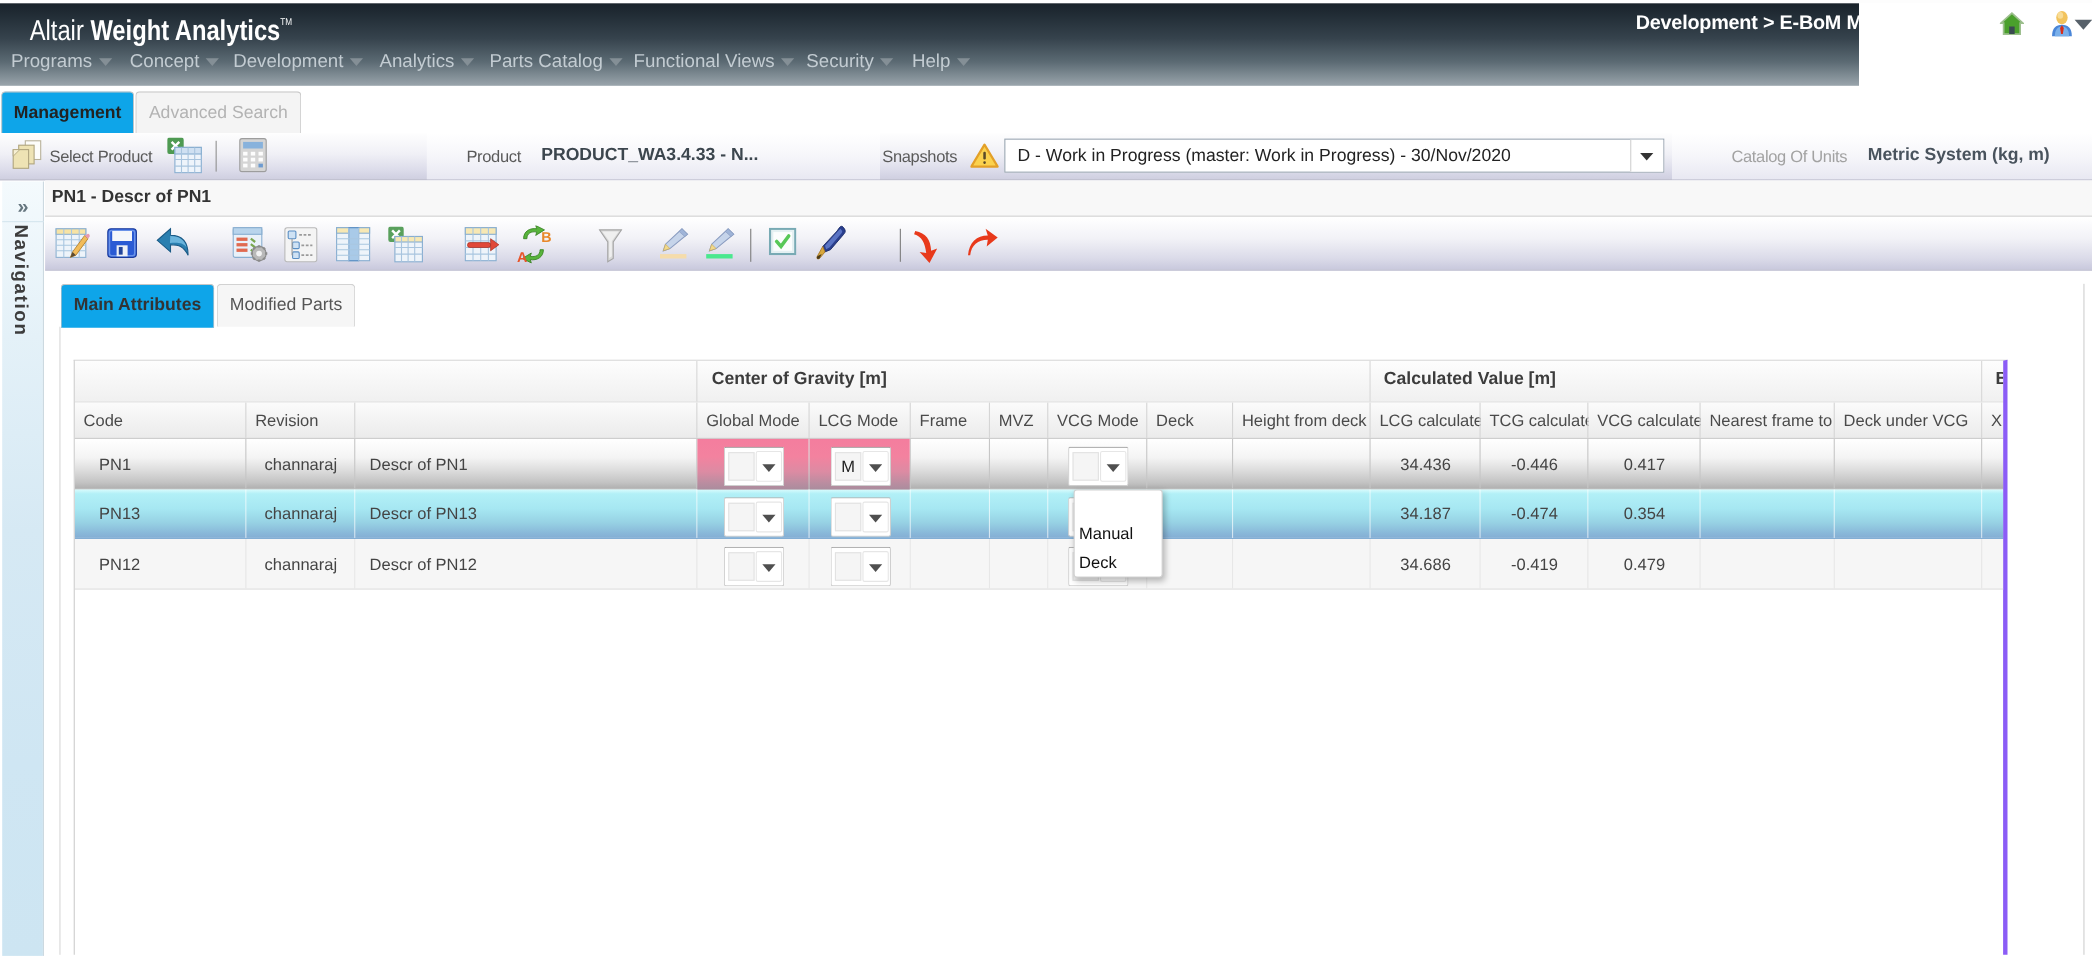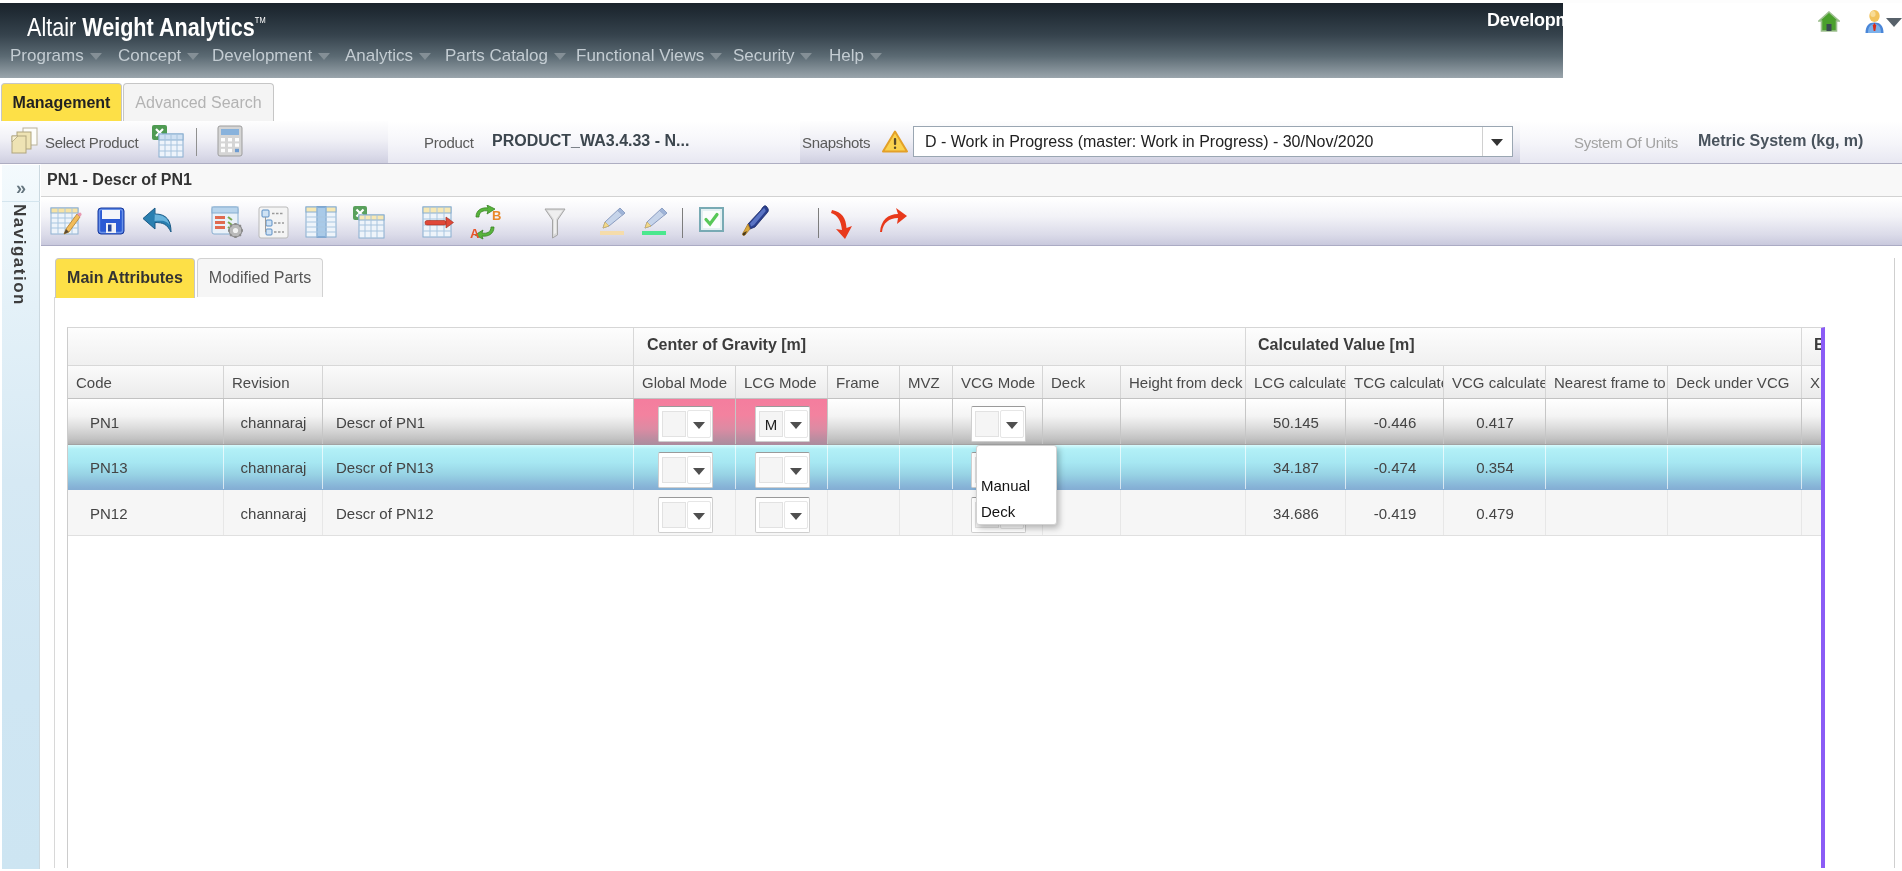--- a/index.html
+++ b/index.html
@@ -1,20 +1,20 @@
 <!DOCTYPE html>
 <html><head><meta charset="utf-8"><title>WA</title><style>
 *{margin:0;padding:0;box-sizing:border-box}
 html,body{width:1902px;height:871px;overflow:hidden}
 body{position:relative;font-family:"Liberation Sans",sans-serif;background:#fff}
 .a{position:absolute}
-.hdr{left:0;top:3px;width:1563px;height:78px;background:linear-gradient(180deg,#171f27 0%,#222d36 18%,#36434d 45%,#5b6a73 72%,#9aa5ac 100%)}
+.hdr{left:0;top:3px;width:1690px;height:78px;background:linear-gradient(180deg,#171f27 0%,#222d36 18%,#36434d 45%,#5b6a73 72%,#9aa5ac 100%)}
 .menu{color:#c3ccd2;font-size:17px}
 .mtri{display:inline-block;width:0;height:0;border-left:6px solid transparent;border-right:6px solid transparent;border-top:7px solid #848f96;vertical-align:middle;margin-left:6px}
-.tab1{position:absolute;background:#fde047;border:1px solid #c6c6c6;border-bottom:none;border-radius:4px 4px 0 0;text-align:center}
+.tab1{position:absolute;background:#0ea5e9;border:1px solid #c6c6c6;border-bottom:none;border-radius:4px 4px 0 0;text-align:center}
 .sel{position:absolute;width:55px;height:36px;background:#fff;border:1px solid #cfcfcf;border-top:1px solid #9a9a9a;border-radius:2px}
 .sel .v{position:absolute;left:3px;top:4px;width:24px;height:26px;background:#f5f5f5;border:1px solid #e2e2e2;font-size:15px;text-align:center;line-height:26px;color:#222}
 .sel .b{position:absolute;left:28px;top:3px;width:24px;height:28px;background:#fff;border:1px solid #e6e6e6;border-radius:2px}
 .sel .t{position:absolute;left:5px;top:11px;width:0;height:0;border-left:6px solid transparent;border-right:6px solid transparent;border-top:7px solid #4f4f4f}
 .cb{position:absolute;top:0;bottom:0;width:1px}
 .hc{font-size:15px;color:#4a4a4a;position:absolute;top:0;height:33px;line-height:33px;padding-left:8px;white-space:nowrap;overflow:hidden}
 .num{font-size:15px;color:#444;position:absolute;text-align:center;white-space:nowrap}
 .xin{position:absolute;width:150px;height:31px;background:#fff;border-top:2px solid #7d7d7d;border-left:2px solid #7d7d7d;border-bottom:2px solid #b5b5b5;border-right:2px solid #c9c9c9}
 </style></head><body>
 <div class="a" style="left:0;top:0;width:1902px;height:3px;background:#fdfdfd"></div>
@@ -83,21 +83,21 @@
 <div class="a" style="left:802px;top:134px;font-size:15px;letter-spacing:-.3px;color:#5a5a5a">Snapshots</div>
 <svg class="a" style="left:882px;top:130px" width="26" height="23" viewBox="0 0 26 23">
 <path d="M13 1.5 L25 21.5 L1 21.5 Z" fill="#fbd24e" stroke="#e3a028" stroke-width="2" stroke-linejoin="round"></path>
 <rect x="11.9" y="8" width="2.3" height="7" rx="1" fill="#5a4a28"></rect>
 <rect x="11.9" y="16.6" width="2.3" height="2.4" rx="1" fill="#5a4a28"></rect>
 </svg>
 <div class="a" style="left:913px;top:126px;width:600px;height:31px;background:#fff;border:1px solid #9aa6b2"></div>
 <div class="a" style="left:925px;top:133px;font-size:16px;color:#222;white-space:nowrap">D - Work in Progress (master: Work in Progress) - 30/Nov/2020</div>
 <div class="a" style="left:1482px;top:127px;width:30px;height:29px;background:#fff;border-left:1px solid #d0d0d0"></div>
 <div class="a" style="left:1491px;top:139px;width:0;height:0;border-left:6px solid transparent;border-right:6px solid transparent;border-top:7px solid #333"></div>
-<div class="a" style="left:1574px;top:134px;font-size:15px;letter-spacing:-.3px;color:#a2a2a2">System Of Units</div>
+<div class="a" style="left:1574px;top:134px;font-size:15px;letter-spacing:-.3px;color:#a2a2a2">Catalog Of Units</div>
 <div class="a" style="left:1698px;top:132px;font-size:16px;font-weight:bold;color:#49535d">Metric System (kg, m)</div>
 <div class="a" style="left:2px;top:165px;width:38px;height:704px;background:linear-gradient(180deg,#f4fafd 0%,#e4f1f8 20%,#d6e9f4 45%,#cfe6f3 75%,#cde5f2 100%);border-right:1px solid #ccd9e0"></div>
 <div class="a" style="left:16px;top:178px;font-size:18px;font-weight:bold;color:#66767f">»</div>
 <div class="a" style="left:2px;top:201px;width:38px;height:1px;background:#d4e5ee"></div>
 <div class="a" style="left:9px;top:204px;font-size:17px;font-weight:bold;letter-spacing:1.5px;color:#3d3d3d;writing-mode:vertical-rl">Navigation</div>
 <div class="a" style="left:41px;top:164px;width:1861px;height:33px;background:#f8f8f8;border-bottom:1px solid #d2d2d2"></div>
 <div class="a" style="left:47px;top:171px;font-size:16px;font-weight:bold;color:#333">PN1 - Descr of PN1</div>
 <div class="a" style="left:41px;top:198px;width:1861px;height:48px;background:linear-gradient(180deg,#ffffff 0%,#f2f2f7 40%,#dbdbe9 78%,#c9c9dd 100%);border-bottom:1px solid #ababc4"></div>
 <svg class="a" style="left:50px;top:206px" width="33" height="33" viewBox="0 0 33 33">
 <rect x="1" y="2" width="27" height="26" fill="#eef4fa" stroke="#8fb2d2"></rect>
@@ -257,21 +257,21 @@
       <div class="cb" style="left:1052px;background:#c6c6c6"></div>
       <div class="cb" style="left:1177px;background:#c6c6c6"></div>
       <div class="cb" style="left:1277px;background:#c6c6c6"></div>
       <div class="cb" style="left:1375px;background:#c6c6c6"></div>
       <div class="cb" style="left:1477px;background:#c6c6c6"></div>
       <div class="cb" style="left:1599px;background:#c6c6c6"></div>
       <div class="cb" style="left:1733px;background:#c6c6c6"></div>
       <div class="num" style="left:22px;top:15px;text-align:left">PN1</div>
       <div class="num" style="left:156px;width:99px;top:15px">channaraj</div>
       <div class="num" style="left:268px;top:15px;text-align:left">Descr of PN1</div>
-      <div class="num" style="left:1178px;width:100px;top:15px">50.145</div>
+      <div class="num" style="left:1178px;width:100px;top:15px">34.436</div>
       <div class="num" style="left:1278px;width:98px;top:15px">-0.446</div>
       <div class="num" style="left:1376px;width:102px;top:15px">0.417</div>
     </div>
     <div class="a" style="left:0;top:117px;width:1884px;height:45px;background:linear-gradient(180deg,#d8fbfd 0%,#b2f0f7 9%,#a6e7f2 40%,#97d2e4 68%,#89b8d9 90%,#84aed4 100%);border-bottom:1px solid #84aed4">
       <div class="cb" style="left:155px;background:rgba(255,255,255,.65)"></div>
       <div class="cb" style="left:254px;background:rgba(255,255,255,.65)"></div>
       <div class="cb" style="left:565px;background:rgba(255,255,255,.65)"></div>
       <div class="cb" style="left:667px;background:rgba(255,255,255,.65)"></div>
       <div class="cb" style="left:759px;background:rgba(255,255,255,.65)"></div>
       <div class="cb" style="left:831px;background:rgba(255,255,255,.65)"></div>

